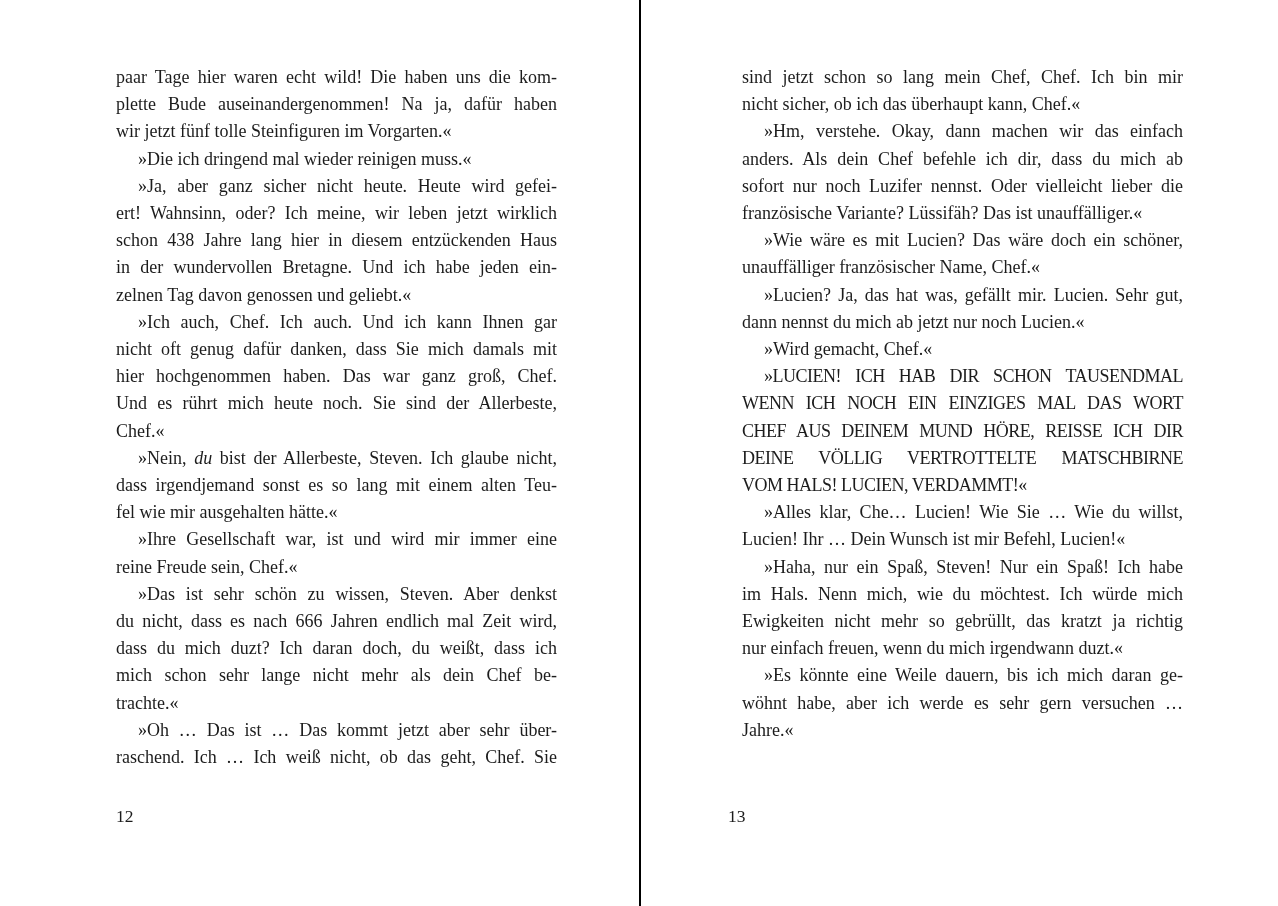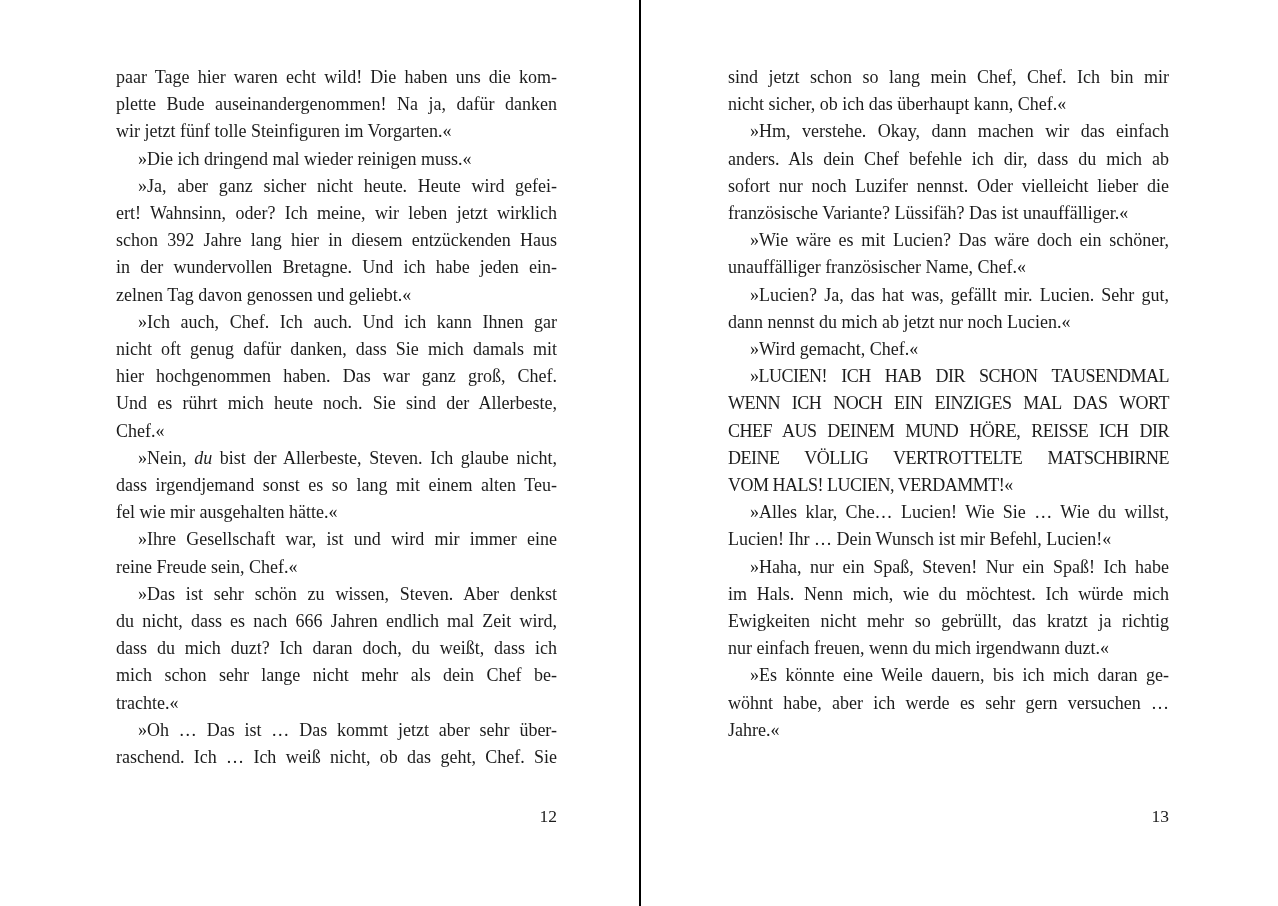--- a/index.html
+++ b/index.html
@@ -37,63 +37,63 @@
   .page.left  { left: 8px; }
   .page.right { left: 639px; }
   .page-text {
     position: absolute;
     top: 64px;
     width: 441px;
     font-size: 18px;
     line-height: 27.2px;
   }
   .page.left  .page-text { left: 108px; }
-  .page.right .page-text { left: 89px; }
+  .page.right .page-text { left: 103px; }
   .paragraph { margin: 0; }
   .paragraph.indent .line:first-child { text-indent: 22px; }
   .line {
     text-align: justify;
     text-align-last: justify;
   }
   .line.end {
     text-align-last: left;
   }
   .paragraph.caps .line {
     letter-spacing: -0.5px;
   }
   .page-number {
     position: absolute;
     top: 806px;
     width: 441px;
-    text-align: right;
+    text-align: left;
     font-size: 17.5px;
     color: #1c1c1c;
   }
   .page.left  .page-number { left: 108px; }
   .page.right .page-number { left: 89px; }
 </style>
 </head>
 <body>
 
 <div class="spread">
 
   <div class="page left">
     <div class="page-text">
         <div class="paragraph">
           <div class="line">paar Tage hier waren echt wild! Die haben uns die kom-</div>
-          <div class="line">plette Bude auseinandergenommen! Na ja, dafür danken</div>
+          <div class="line">plette Bude auseinandergenommen! Na ja, dafür haben</div>
           <div class="line end">wir jetzt fünf tolle Steinfiguren im Vorgarten.«</div>
         </div>
         <div class="paragraph indent">
           <div class="line end">»Die ich dringend mal wieder reinigen muss.«</div>
         </div>
         <div class="paragraph indent">
           <div class="line">»Ja, aber ganz sicher nicht heute. Heute wird gefei-</div>
           <div class="line">ert! Wahnsinn, oder? Ich meine, wir leben jetzt wirklich</div>
-          <div class="line">schon 392 Jahre lang hier in diesem entzückenden Haus</div>
+          <div class="line">schon 438 Jahre lang hier in diesem entzückenden Haus</div>
           <div class="line">in der wundervollen Bretagne. Und ich habe jeden ein-</div>
           <div class="line end">zelnen Tag davon genossen und geliebt.«</div>
         </div>
         <div class="paragraph indent">
           <div class="line">»Ich auch, Chef. Ich auch. Und ich kann Ihnen gar</div>
           <div class="line">nicht oft genug dafür danken, dass Sie mich damals mit</div>
           <div class="line">hier hochgenommen haben. Das war ganz groß, Chef.</div>
           <div class="line">Und es rührt mich heute noch. Sie sind der Allerbeste,</div>
           <div class="line end">Chef.«</div>
         </div>

